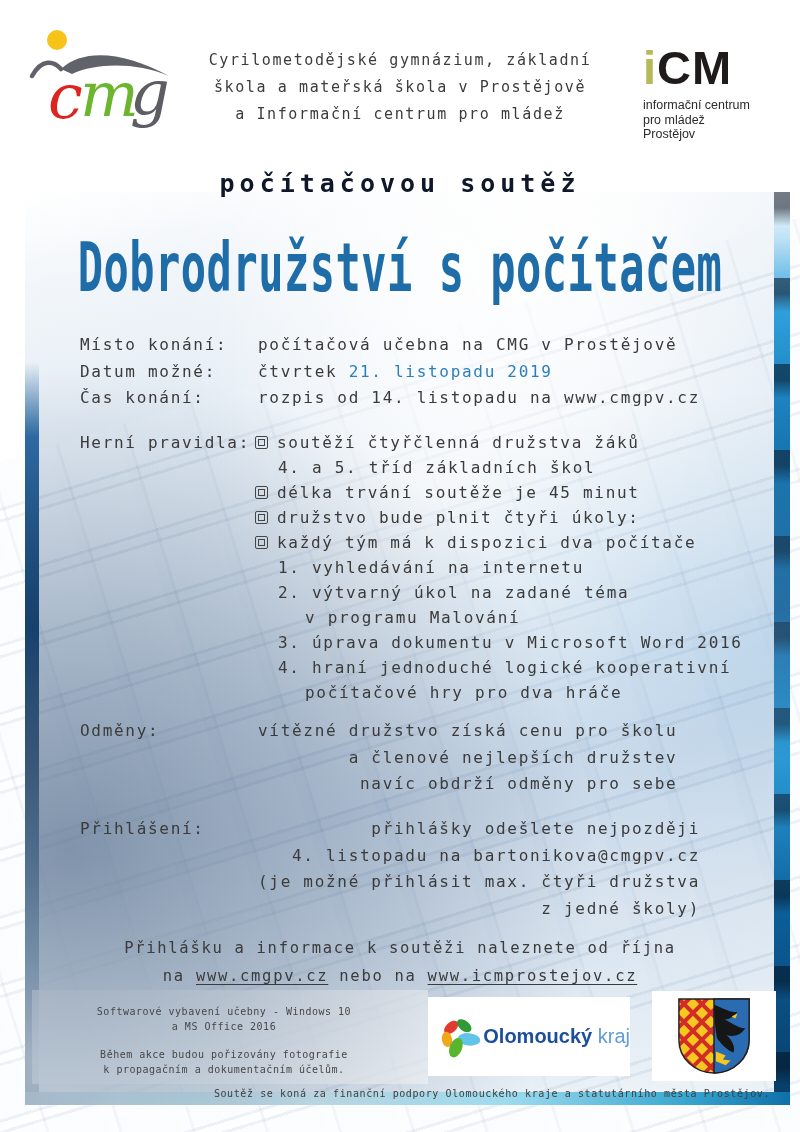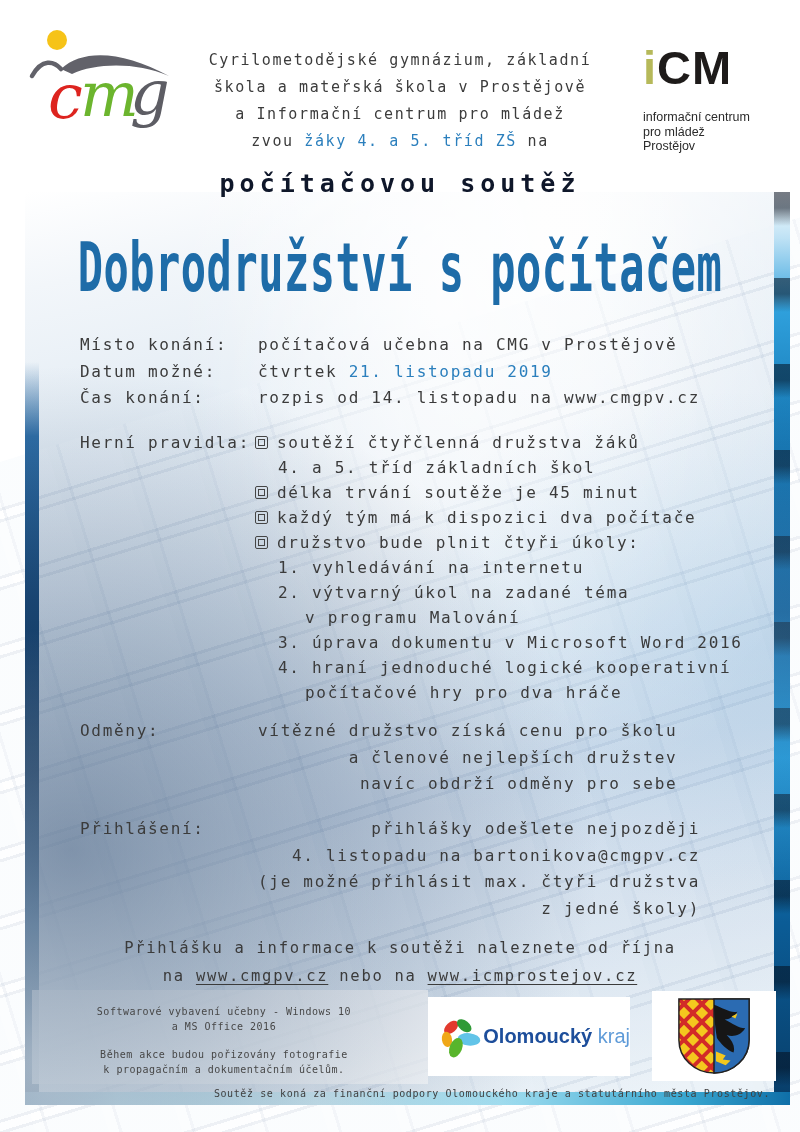--- a/index.html
+++ b/index.html
@@ -39,21 +39,21 @@
 
   
   .cmg-logo { position:absolute; left:24px; top:24px; }
   .school { position:absolute; top:47px; left:185px; width:430px; text-align:center;
     font-size:15px; letter-spacing:1.6px; line-height:27px; color:#3c3c3c; }
   .hl { color:#2b7fbd; }
   .icm { position:absolute; left:643px; top:34px; width:140px; font-family:"Liberation Sans", sans-serif; }
   .icm-word { font-size:47px; font-weight:bold; letter-spacing:1px; line-height:48px;margin-top:10px; }
   .icm-i { color:#b6b95a; }
   .icm-cm { color:#1e1b1a; }
-  .icm-sub { margin-top:18px; font-size:12.5px; line-height:14.5px; color:#2b2b2b; }
+  .icm-sub { margin-top:6px; font-size:12.5px; line-height:14.5px; color:#2b2b2b; }
 
   .event { position:absolute; top:169px; left:0; width:100%; text-align:center;
     font-size:25px; font-weight:bold; letter-spacing:5px; color:#0f172a; }
   .title { position:absolute; top:228px; left:0; width:100%; text-align:center;
     font-size:42px; font-weight:bold; color:#1e6ca8; letter-spacing:0.5px;
     transform:scaleY(1.62); transform-origin:50% 0; white-space:nowrap; }
 
   
   .sec { position:absolute; left:80px; right:20px; font-size:16px; letter-spacing:1.7px;
          line-height:26.5px; color:#3b3b3b; }
@@ -115,21 +115,20 @@
       <text x="24" y="94" font-family="DejaVu Serif" font-style="italic" font-size="62" fill="#dd241f">c</text>
       <text x="56" y="92" font-family="DejaVu Serif" font-style="italic" font-size="62" fill="#6cb52e">m</text>
       <text x="106" y="90" font-family="DejaVu Serif" font-style="italic" font-size="62" fill="#5d5d64">g</text>
     </svg>
   </div>
 
   <div class="school">
     <div>Cyrilometodějské gymnázium, základní</div>
     <div>škola a mateřská škola v Prostějově</div>
     <div>a Informační centrum pro mládež</div>
-    <div><span>zvou </span><span class="hl">žáky 4. a 5. tříd ZŠ</span><span> na</span></div>
   </div>
 
   <div class="icm">
     <div class="icm-word"><span class="icm-i">i</span><span class="icm-cm">CM</span></div>
     <div class="icm-sub">
       <div>informační centrum</div>
       <div>pro mládež</div>
       <div>Prostějov</div>
     </div>
   </div>
@@ -141,22 +140,22 @@
     <div class="rline"><span class="lbl">Místo konání:</span><span>počítačová učebna na CMG v Prostějově</span></div>
     <div class="rline"><span class="lbl">Datum možné:</span><span><span>čtvrtek </span><span class="hl">21. listopadu 2019</span></span></div>
     <div class="rline"><span class="lbl">Čas konání:</span><span>rozpis od 14. listopadu na www.cmgpv.cz</span></div>
   </div>
 
   <div class="sec sec-rules">
     <span class="lbl">Herní pravidla:</span><div class="content">
       <div class="rline"><span class="bullet-icon"></span><span>soutěží čtyřčlenná družstva žáků</span></div>
       <div class="rline ind1">4. a 5. tříd základních škol</div>
       <div class="rline"><span class="bullet-icon"></span><span>délka trvání soutěže je 45 minut</span></div>
+      <div class="rline"><span class="bullet-icon"></span><span>družstvo bude plnit čtyři úkoly:</span></div>
       <div class="rline"><span class="bullet-icon"></span><span>každý tým má k dispozici dva počítače</span></div>
-      <div class="rline"><span class="bullet-icon"></span><span>družstvo bude plnit čtyři úkoly:</span></div>
       <div class="rline ind1">1. vyhledávání na internetu</div>
       <div class="rline ind1">2. výtvarný úkol na zadané téma</div>
       <div class="rline ind2">v programu Malování</div>
       <div class="rline ind1">3. úprava dokumentu v Microsoft Word 2016</div>
       <div class="rline ind1">4. hraní jednoduché logické kooperativní</div>
       <div class="rline ind2">počítačové hry pro dva hráče</div>
     </div>
   </div>
 
   <div class="sec sec-rewards">

